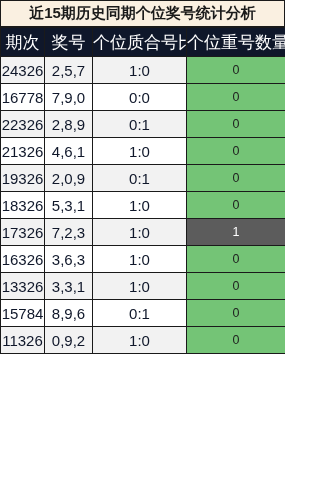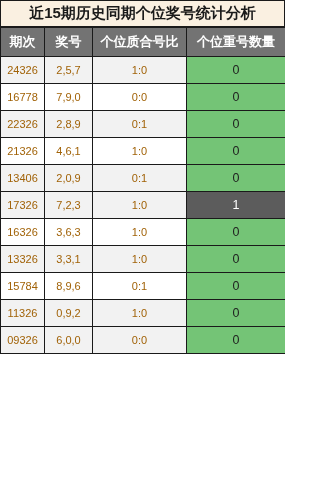--- a/index.html
+++ b/index.html
@@ -55,35 +55,35 @@
     white-space: nowrap;
   }
   
   col.c0 { width: 44px; }
   col.c1 { width: 48px; }
   col.c2 { width: 94px; }
   col.c3 { width: 99px; }
 
   thead th {
     height: 28px;
-    background: #737373;
+    background: #0f172a;
     color: #ffffff;
-    font-weight: bold;
-    font-size: 13px;
+    font-weight: normal;
+    font-size: 17px;
     border-color: #ffffff;
     border-top-color: #1a1a1a;
   }
   thead th.first { border-left-color: #1a1a1a; }
   thead th.last  { border-right-color: #1a1a1a; }
 
   tbody tr { height: 26px; }
   tbody td {
     height: 26px;
-    color: #a16207;
-    font-size: 11px;
+    color: #0f172a;
+    font-size: 15px;
   }
   tbody tr.odd td.plain  { background: #f2f2f2; }
   tbody tr.even td.plain { background: #ffffff; }
 
   td.count { font-size: 12.5px; }
   td.count.zero {
     background: #74c476;
     color: #1f1f1f;
   }
   td.count.hit {
@@ -132,23 +132,29 @@
           <td class="plain">0:1</td>
           <td class="count zero">0</td>
         </tr>
         <tr class="even">
           <td class="plain">21326</td>
           <td class="plain">4,6,1</td>
           <td class="plain">1:0</td>
           <td class="count zero">0</td>
         </tr>
         <tr class="odd">
-          <td class="plain">13406</td>
+          <td class="plain">19326</td>
           <td class="plain">2,0,9</td>
           <td class="plain">0:1</td>
+          <td class="count zero">0</td>
+        </tr>
+        <tr class="even">
+          <td class="plain">18326</td>
+          <td class="plain">5,3,1</td>
+          <td class="plain">1:0</td>
           <td class="count zero">0</td>
         </tr>
         <tr class="odd">
           <td class="plain">17326</td>
           <td class="plain">7,2,3</td>
           <td class="plain">1:0</td>
           <td class="count hit">1</td>
         </tr>
         <tr class="even">
           <td class="plain">16326</td>
@@ -167,22 +173,16 @@
           <td class="plain">8,9,6</td>
           <td class="plain">0:1</td>
           <td class="count zero">0</td>
         </tr>
         <tr class="odd">
           <td class="plain">11326</td>
           <td class="plain">0,9,2</td>
           <td class="plain">1:0</td>
           <td class="count zero">0</td>
         </tr>
-        <tr class="odd">
-          <td class="plain">09326</td>
-          <td class="plain">6,0,0</td>
-          <td class="plain">0:0</td>
-          <td class="count zero">0</td>
-        </tr>
       </tbody>
   </table>
 
 </div>
 
 </body></html>

